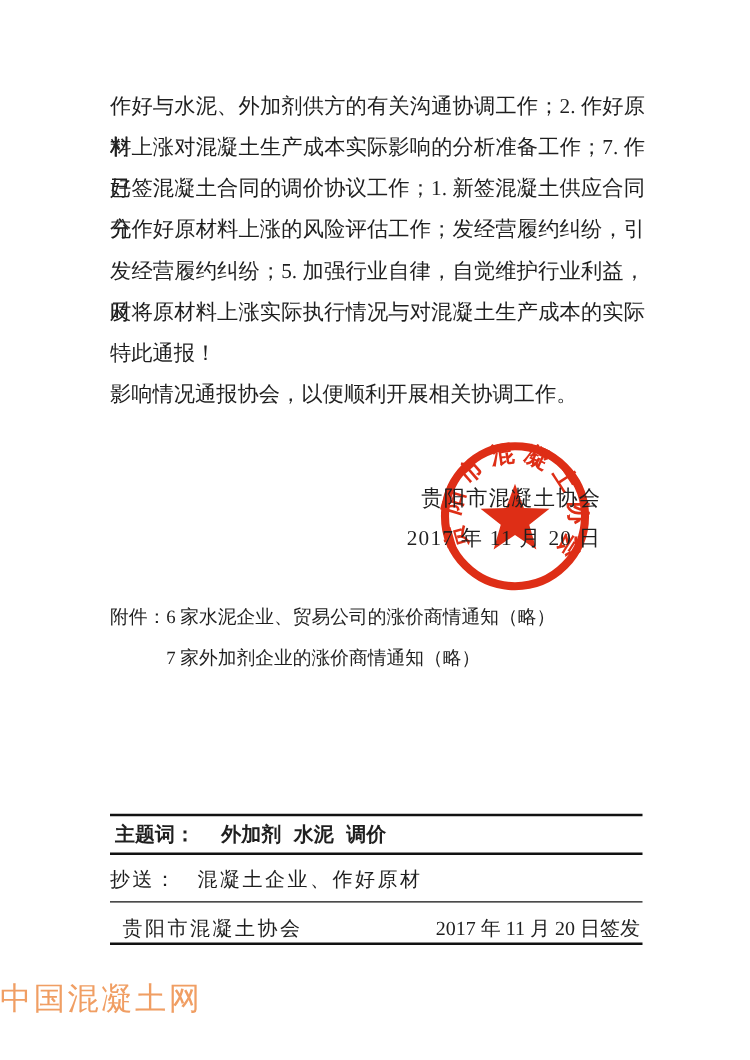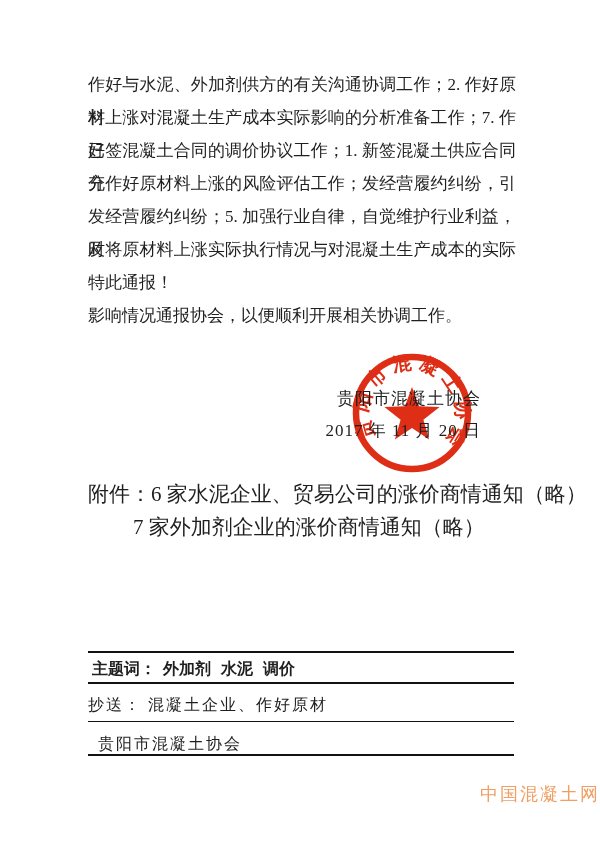--- a/index.html
+++ b/index.html
@@ -37,21 +37,21 @@
     white-space: normal;
     text-align: justify;
     text-align-last: justify;
   }
   
   .attachments {
     position: absolute;
     left: 88px;
     top: 478px;
     width: 428px;
-    font-size: 21px;
+    font-size: 15px;
   }
   .att-line { height: 33px; line-height: 33px; white-space: nowrap; }
   .att-line.second { padding-left: 45px; }
   
   .seal {
     position: absolute;
     left: 349px;
     top: 350px;
     width: 126px;
     height: 126px;
@@ -94,54 +94,54 @@
     position: absolute;
     left: 92px;
     top: 658px;
     width: 422px;
     font-size: 16px;
     font-weight: bold;
     line-height: 22px;
     word-spacing: 6px;
     white-space: nowrap;
   }
-  .subject-row .lbl { margin-right: 7px; }
+  .subject-row .lbl { margin-right: 21px; }
   .cc-row {
     position: absolute;
     left: 88px;
     top: 694px;
     width: 426px;
     font-size: 16px;
     line-height: 22px;
     letter-spacing: 2px;
     white-space: nowrap;
   }
-  .cc-row .lbl { margin-right: 6px; }
+  .cc-row .lbl { margin-right: 16px; }
   .issuer-row {
     position: absolute;
     left: 88px;
     top: 733px;
     width: 426px;
     display: flex;
     justify-content: space-between;
     font-size: 16px;
     line-height: 22px;
     padding-left: 10px;
     padding-right: 2px;
     white-space: nowrap;
   }
   .issuer-row .issuer-name { letter-spacing: 2px; }
   
   .watermark {
     position: absolute;
     left: 0;
     top: 782px;
     width: 100%;
-    text-align: right;
-    font-size: 18px;
+    text-align: left;
+    font-size: 25px;
     letter-spacing: 2px;
     color: var(--watermark-color);
     font-family: "Liberation Sans", "DejaVu Sans", sans-serif;
   }
 </style>
 </head>
 <body>
 
 <div class="page">
 
@@ -188,19 +188,20 @@
   <div class="rule r2"></div>
 
   <div class="cc-row">
     <span class="lbl">抄送：</span><span>混凝土企业、作好原材</span>
   </div>
 
   <div class="rule r3 thin"></div>
 
   <div class="issuer-row">
     <span class="issuer-name">贵阳市混凝土协会</span>
+    <span>2017 年 11 月 20 日签发</span>
   </div>
 
   <div class="rule r4"></div>
 
   <div class="watermark">中国混凝土网</div>
 
 </div>
 
 </body></html>

